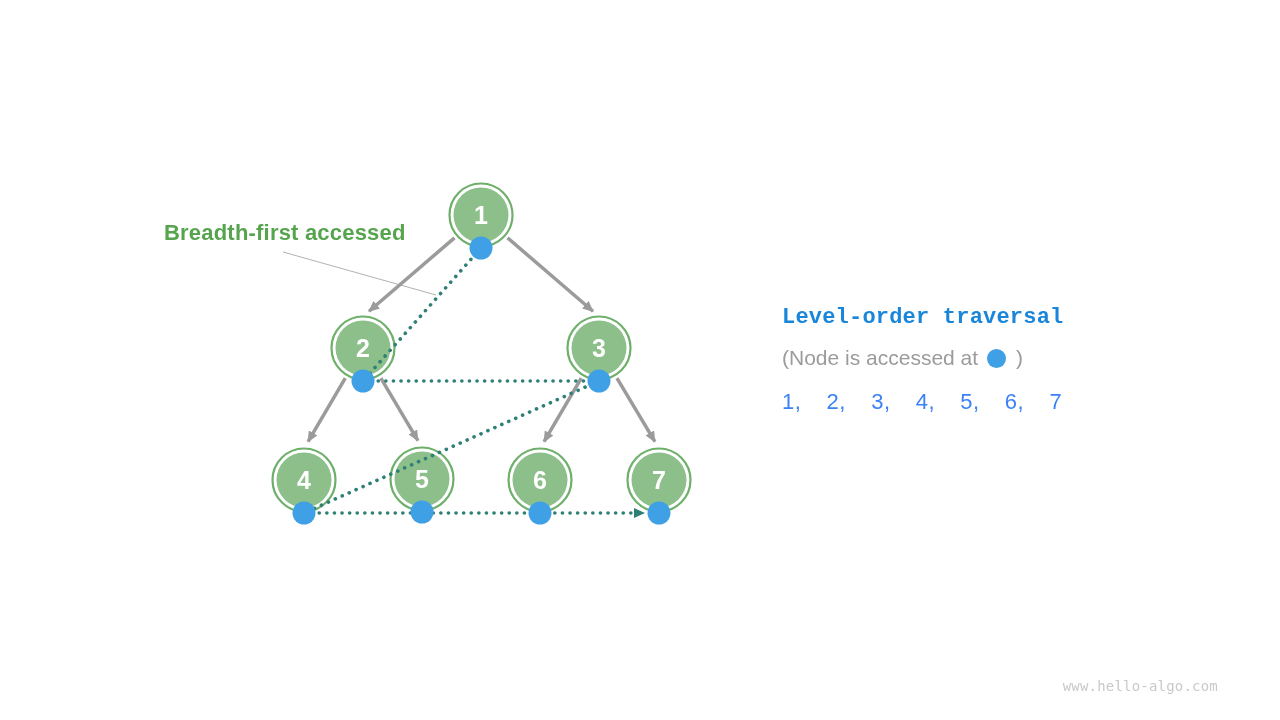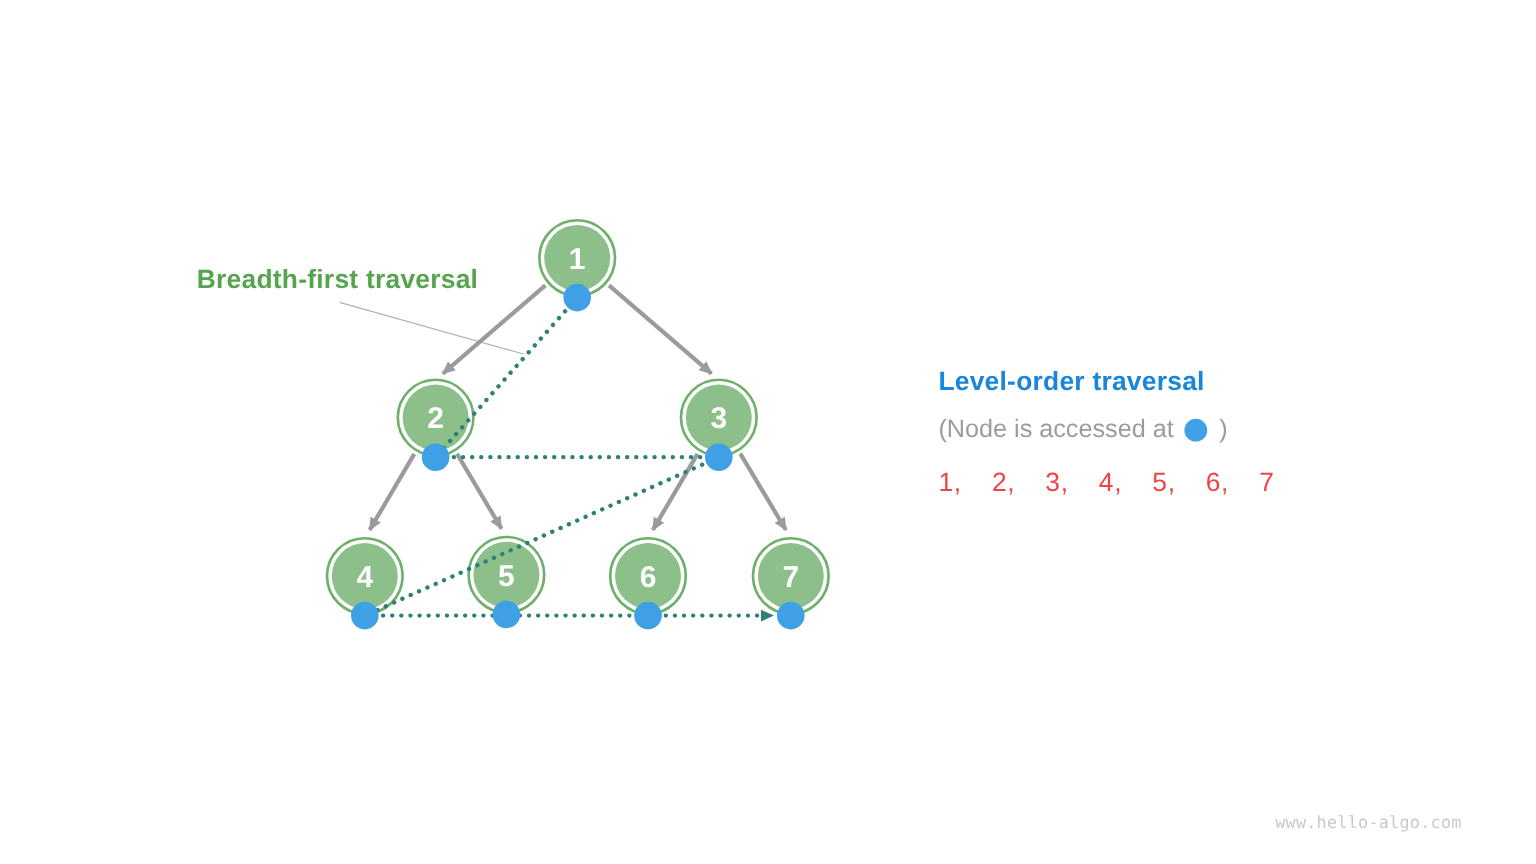--- a/index.html
+++ b/index.html
@@ -117,27 +117,27 @@
       <line x1="304" y1="513" x2="644" y2="513" stroke="#2e8076" stroke-width="3.6" stroke-linecap="round" stroke-dasharray="0.1 7.5" marker-end="url(#arrow-teal)"></line>
       <circle cx="481" cy="248" r="11.5" fill="#3fa0e5"></circle>
       <circle cx="363" cy="381" r="11.5" fill="#3fa0e5"></circle>
       <circle cx="599" cy="381" r="11.5" fill="#3fa0e5"></circle>
       <circle cx="304" cy="513" r="11.5" fill="#3fa0e5"></circle>
       <circle cx="422" cy="512" r="11.5" fill="#3fa0e5"></circle>
       <circle cx="540" cy="513" r="11.5" fill="#3fa0e5"></circle>
       <circle cx="659" cy="513" r="11.5" fill="#3fa0e5"></circle>
     </svg>
 
-  <div class="bft-label" style="color: rgb(87, 164, 79);">Breadth-first traversal</div>
+  <div class="bft-label" style="color: rgb(87, 164, 79);">Breadth-first accessed</div>
 
   <div class="panel">
-    <div class="panel-title" style="color: rgb(26, 134, 217);">Level-order traversal</div>
+    <div class="panel-title" style="color: rgb(26, 134, 217); font-family: Liberation Mono, monospace;">Level-order traversal</div>
     <div class="panel-sub" style="color: rgb(155, 155, 155);">
       <span>(Node is accessed at</span>
       <span class="access-dot" style="background: rgb(63, 160, 229);"></span>
       <span>)</span>
     </div>
-    <div class="panel-seq" style="color: #ef4444;">1,  2,  3,  4,  5,  6,  7</div>
+    <div class="panel-seq" style="color: #3b82f6;">1,  2,  3,  4,  5,  6,  7</div>
   </div>
 
   <div class="footer" style="color: rgb(201, 201, 201);">www.hello-algo.com</div>
 
 </div>
 
 </body></html>

